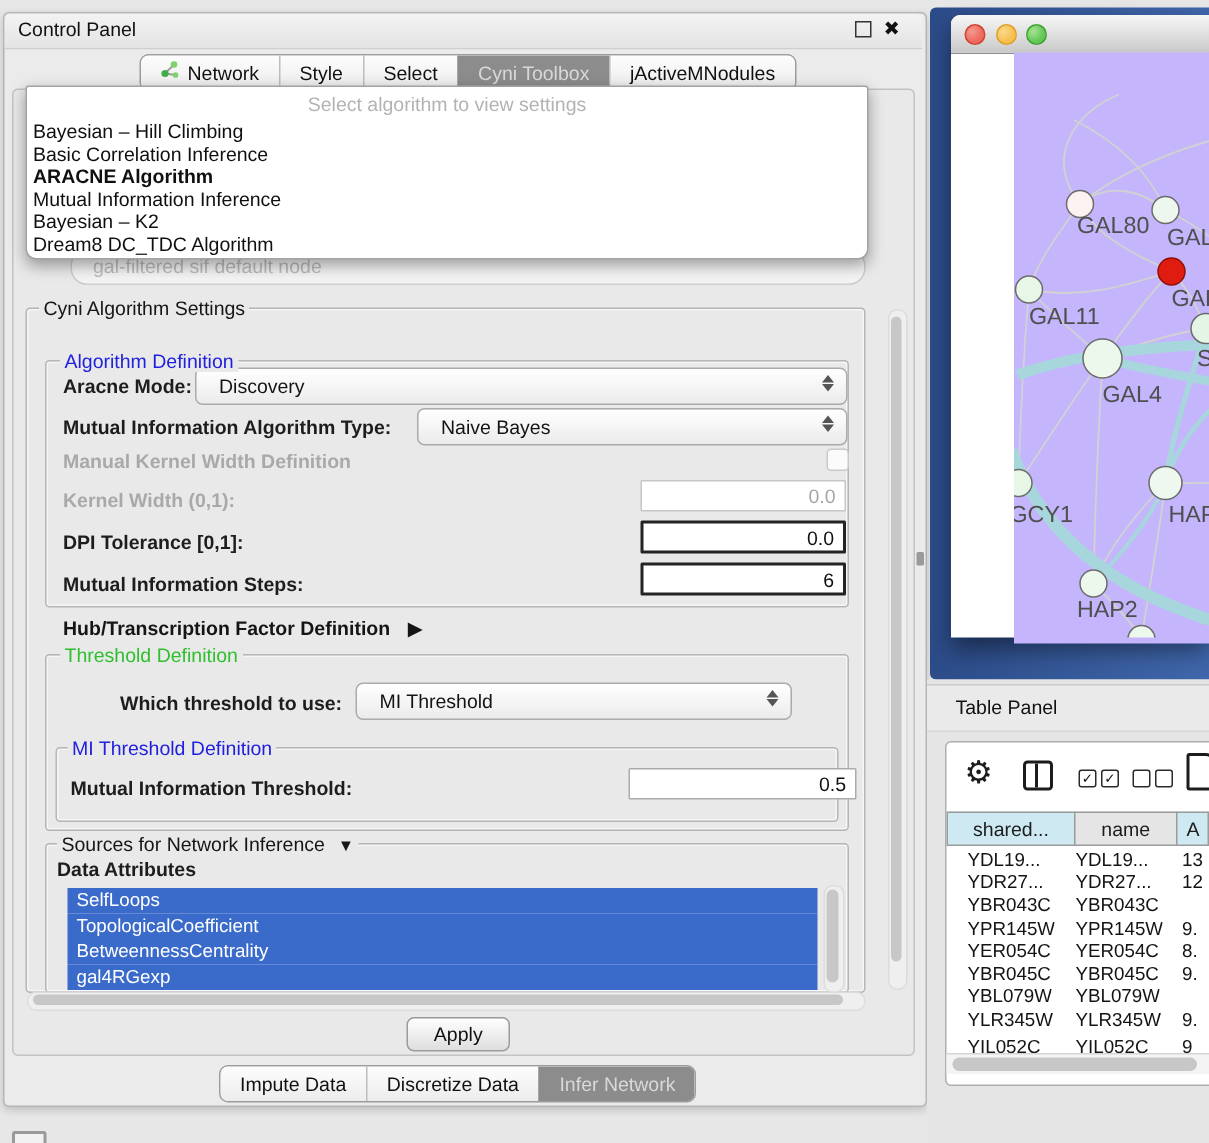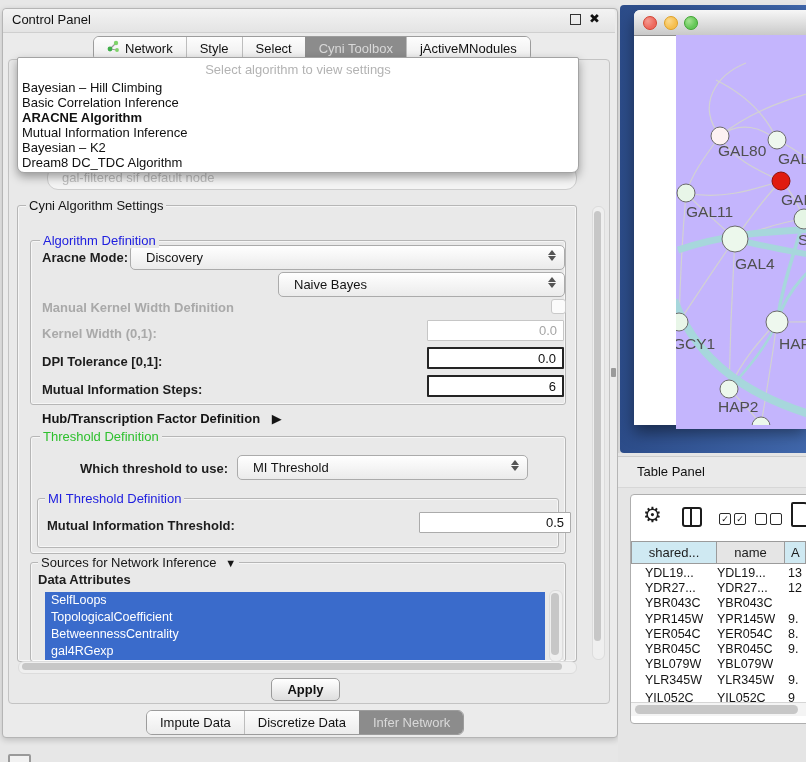--- a/index.html
+++ b/index.html
@@ -136,20 +136,21 @@
 
   <div class="abs lbl" style="left:42px;top:250px;">Aracne Mode:</div>
   <div class="abs combo" style="left:130px;top:245px;width:433px;height:23px;">
     <span class="val">Discovery</span>
     <span class="arrows">
         <span class="arr-up"></span>
         <span class="arr-dn"></span>
       </span>
   </div>
 
+  <div class="abs lbl" style="left:42px;top:277px;">Mutual Information Algorithm Type:</div>
   <div class="abs combo" style="left:278px;top:272px;width:285px;height:23px;">
     <span class="val">Naive Bayes</span>
     <span class="arrows">
         <span class="arr-up"></span>
         <span class="arr-dn"></span>
       </span>
   </div>
 
   <div class="abs lbl dis" style="left:42px;top:300px;">Manual Kernel Width Definition</div>
   <div class="abs checkbox" style="left:551px;top:299px;"></div>
@@ -201,21 +202,21 @@
     <div class="sbar-thumb" style="position:absolute;left:1px;top:2px;width:8px;height:62px;"></div>
   </div>
 
   <div class="abs sbar-v" style="left:592px;top:206px;width:11px;height:452px;">
     <div class="sbar-thumb" style="position:absolute;left:1px;top:4px;width:7px;height:430px;"></div>
   </div>
   <div class="abs sbar-v" style="left:18px;top:661px;width:557px;height:11px;">
     <div class="sbar-thumb" style="position:absolute;left:3px;top:1px;width:540px;height:7px;"></div>
   </div>
 
-  <div class="abs btn" style="left:271px;top:678px;width:67px;height:21px;line-height:21px;font-weight:bold;">Apply</div>
+  <div class="abs btn" style="left:271px;top:678px;width:67px;height:21px;line-height:21px;">Apply</div>
 
   <div class="abs tabbar" style="left:146px;top:710px;">
     <div class="tab">
         <span>Impute Data</span>
       </div>
     <div class="tab">
         <span>Discretize Data</span>
       </div>
     <div class="tab sel">
         <span>Infer Network</span>

